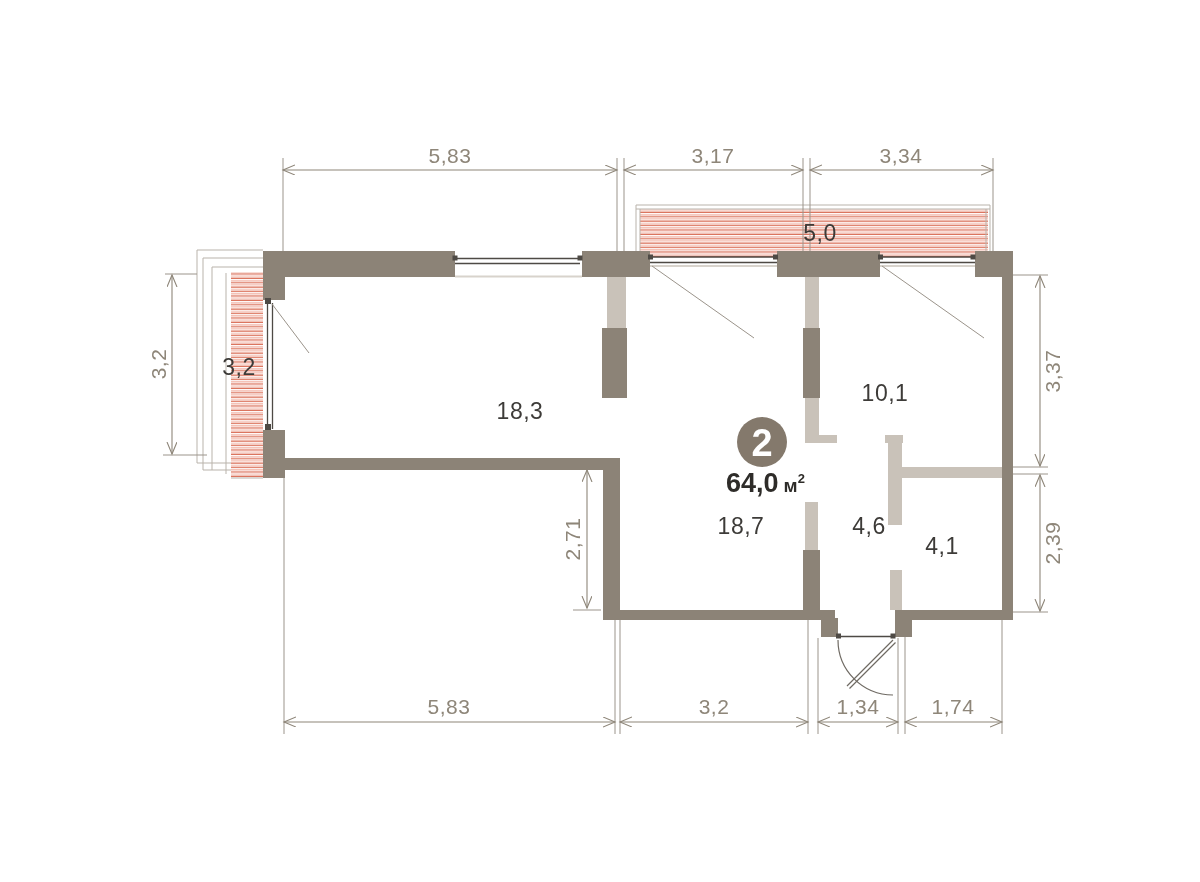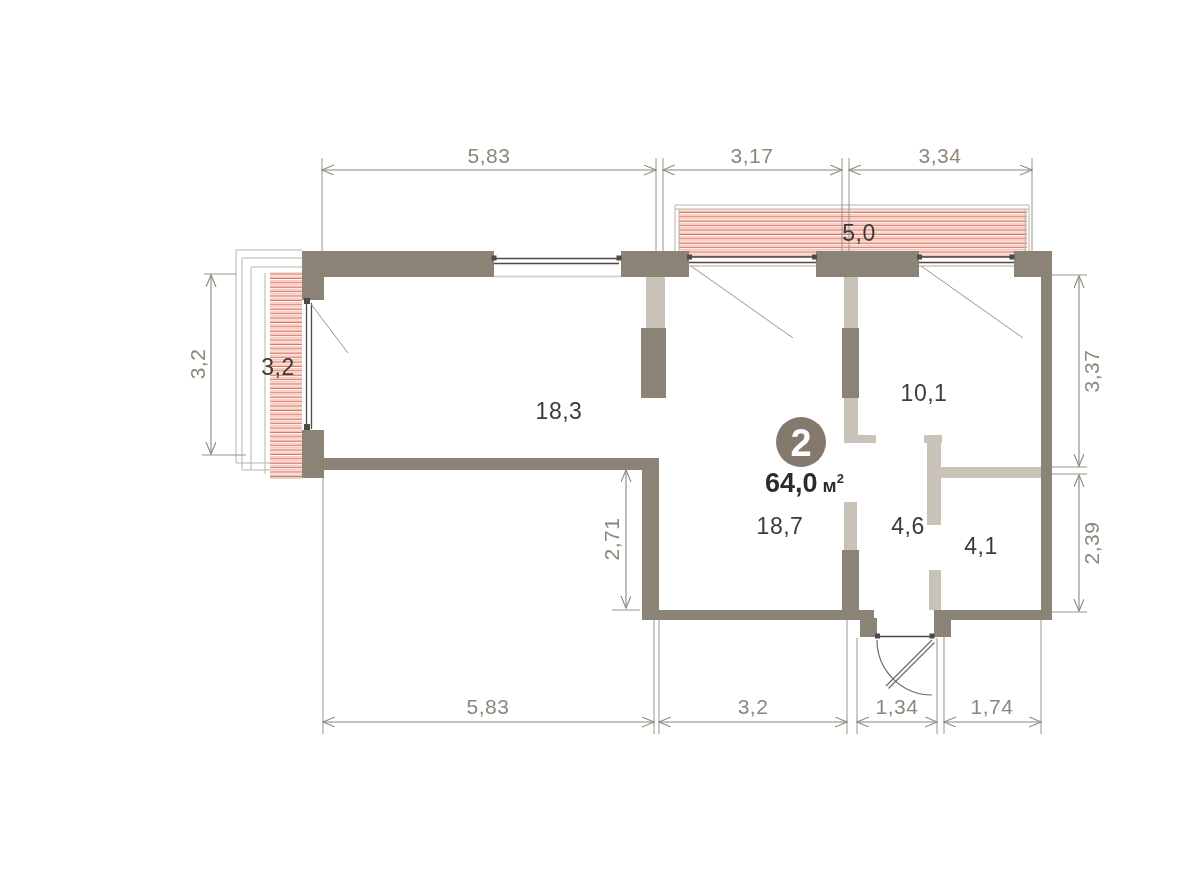--- a/index.html
+++ b/index.html
@@ -2,21 +2,21 @@
 <html style="--bg: #ffffff; --wall: #8c8377; --partition: #c9c2b9; --sill: #d8d3cc; --frame: #b9b3ab; --hatch_dark: #d96a52; --hatch_light: #f4bdb1; --dim: #8e8679; --ext: #9b948b; --window: #4e4a45; --door: #6f6a63; --room_label: #3d3b38; --badge_bg: #84796c; --badge_text: #ffffff; --area_text: #2e2c29;"><head>
 <meta charset="utf-8">
 <style>
   :root{
     --bg:#ffffff; --wall:#8c8377; --partition:#c9c2b9; --sill:#d8d3cc;
     --frame:#b9b3ab; --hatch_dark:#d96a52; --hatch_light:#f4bdb1;
     --dim:#8e8679; --ext:#9b948b; --window:#4e4a45; --door:#6f6a63;
     --room_label:#3d3b38; --badge_bg:#84796c; --badge_text:#ffffff; --area_text:#2e2c29;
   }
   html,body{margin:0;padding:0;background:var(--bg);}
-  .plan-wrap{position:relative;width:1064px;height:882px;background:var(--bg);overflow:hidden;margin-left:39px;}
+  .plan-wrap{position:relative;width:1064px;height:882px;background:var(--bg);overflow:hidden;}
   svg{display:block;}
   text{font-family:"Liberation Sans","DejaVu Sans",sans-serif;}
   .wall{fill:var(--wall);}
   .part{fill:var(--partition);}
   .hatch1{fill:var(--hatch_dark);}
   .hatch2{fill:var(--hatch_light);}
   .frame{stroke:var(--frame);stroke-width:1;fill:none;}
   .sill{stroke:var(--sill);stroke-width:2;fill:none;}
   .ext{stroke:var(--ext);stroke-width:1;fill:none;}
   .dimline{stroke:var(--dim);stroke-width:1.1;fill:none;}

